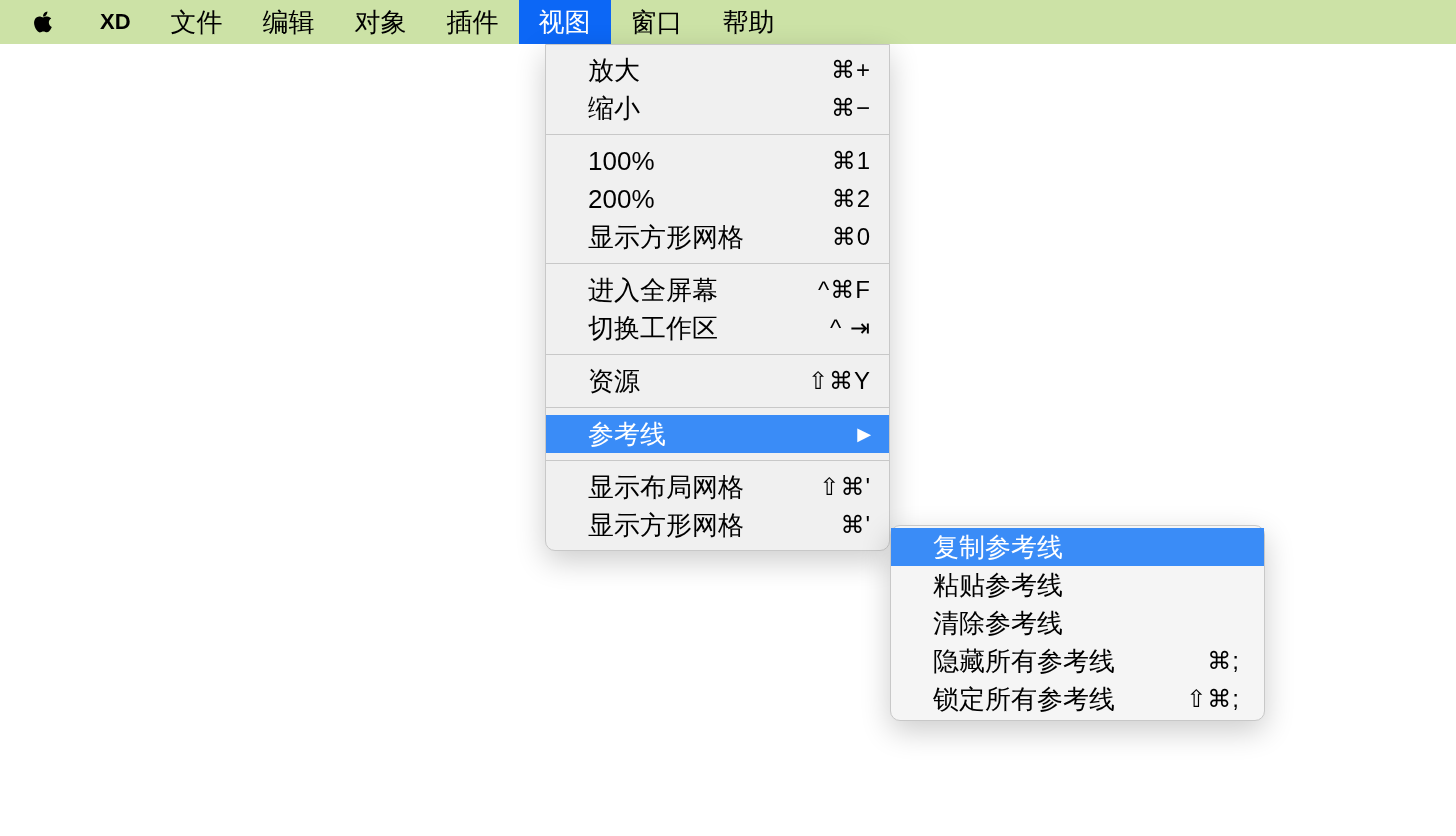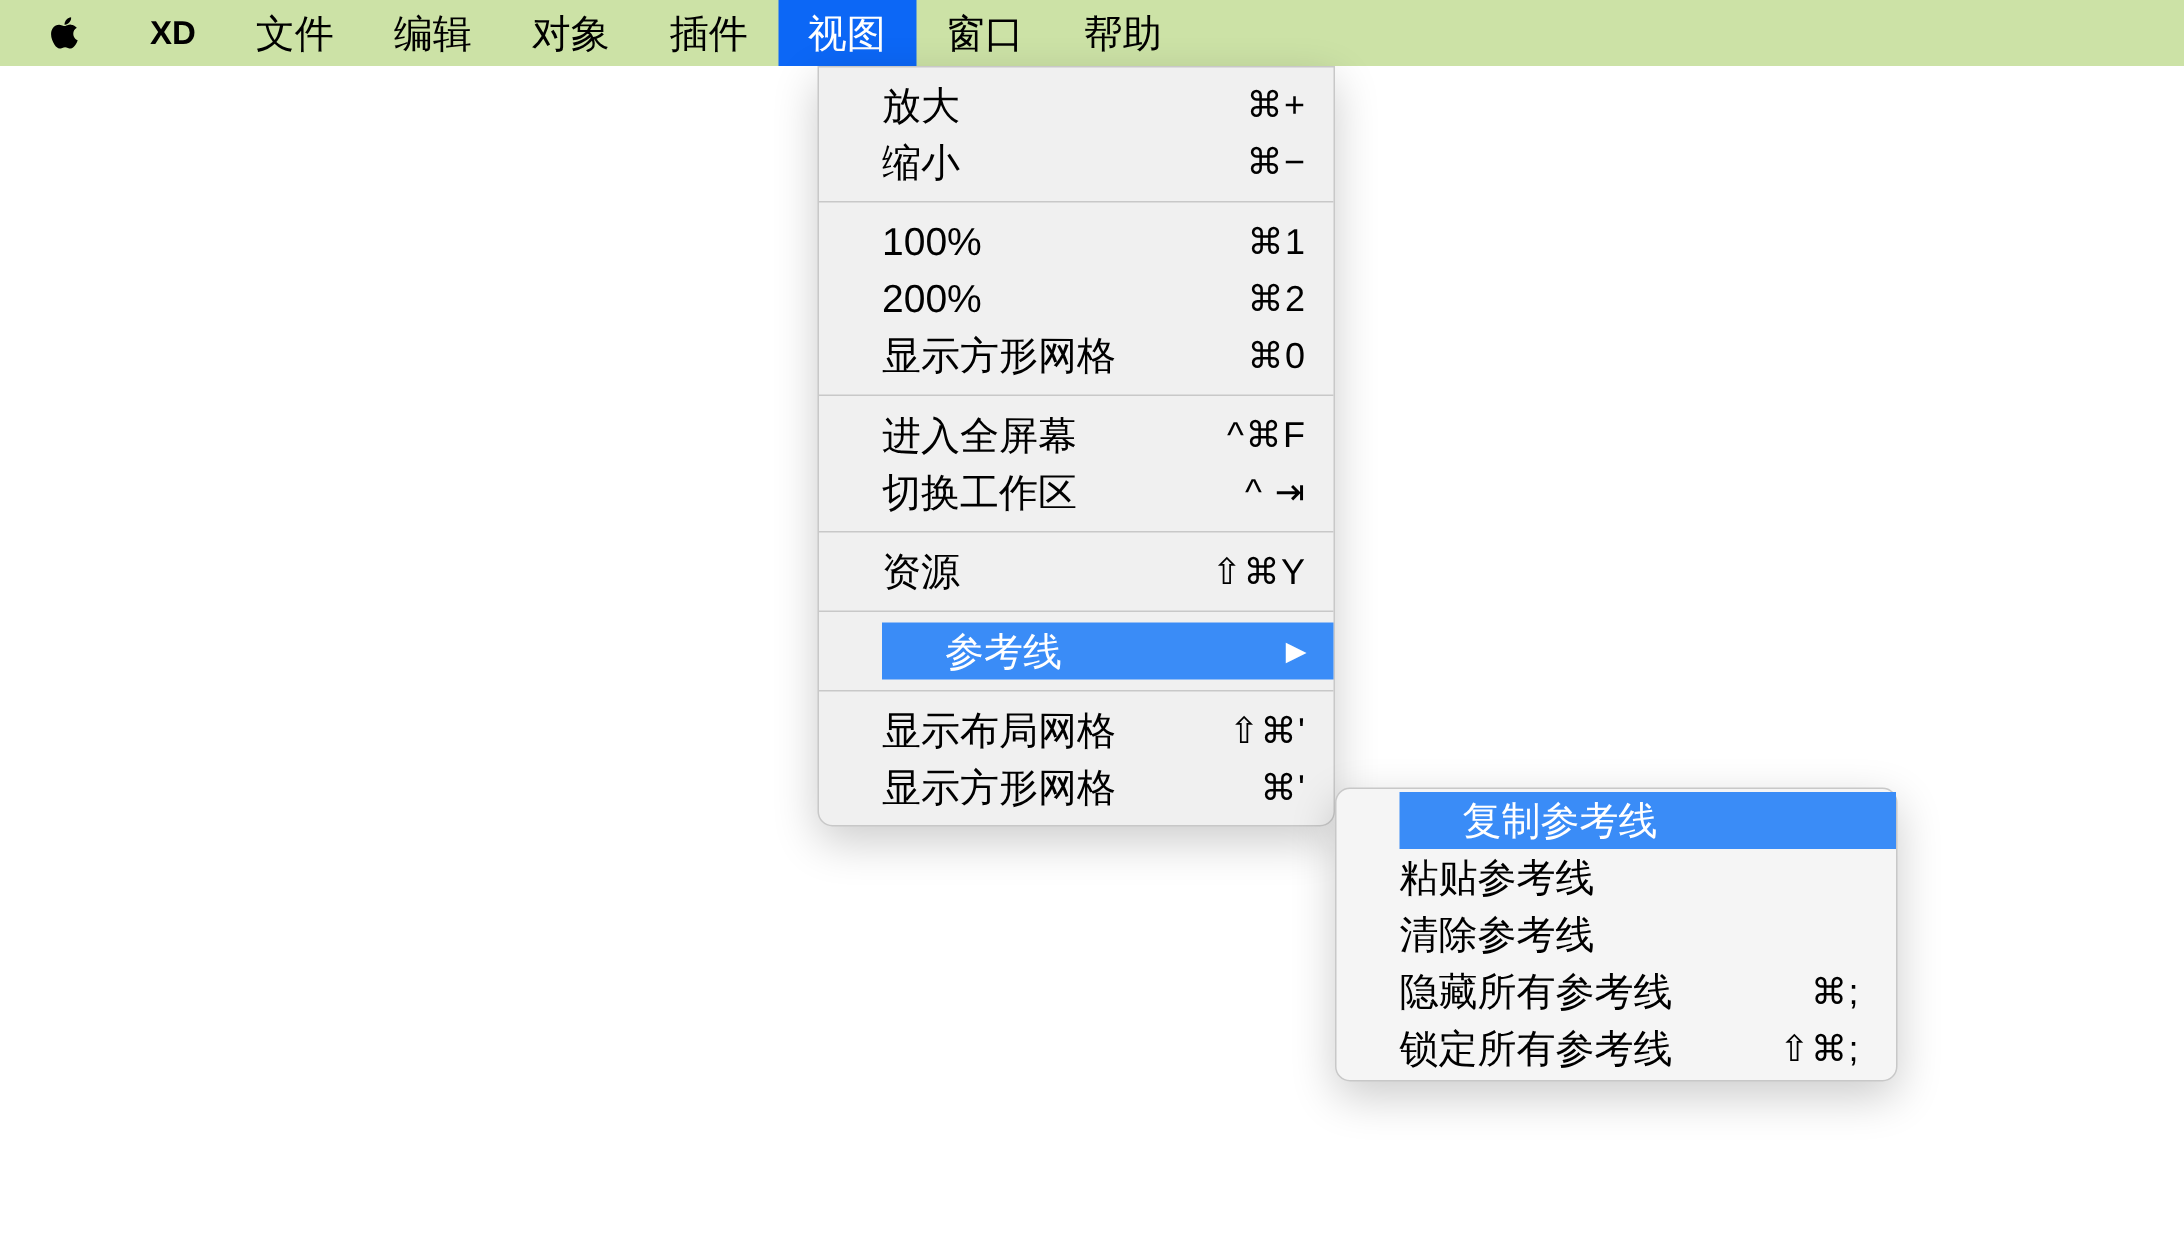--- a/index.html
+++ b/index.html
@@ -73,21 +73,20 @@
       padding: 0 18px 0 42px;
       font-size: 26px;
       color: #000;
       cursor: default;
       white-space: nowrap;
       gap: 40px;
     }
     .dropdown-item.highlighted {
       background: #3a8cf7;
       color: #fff;
-      margin-left: 42px;
     }
     .dropdown-item .label {
       flex: none;
     }
     .dropdown-item .shortcut {
       font-size: 24px;
       letter-spacing: 1px;
       text-align: right;
       flex: none;
     }

